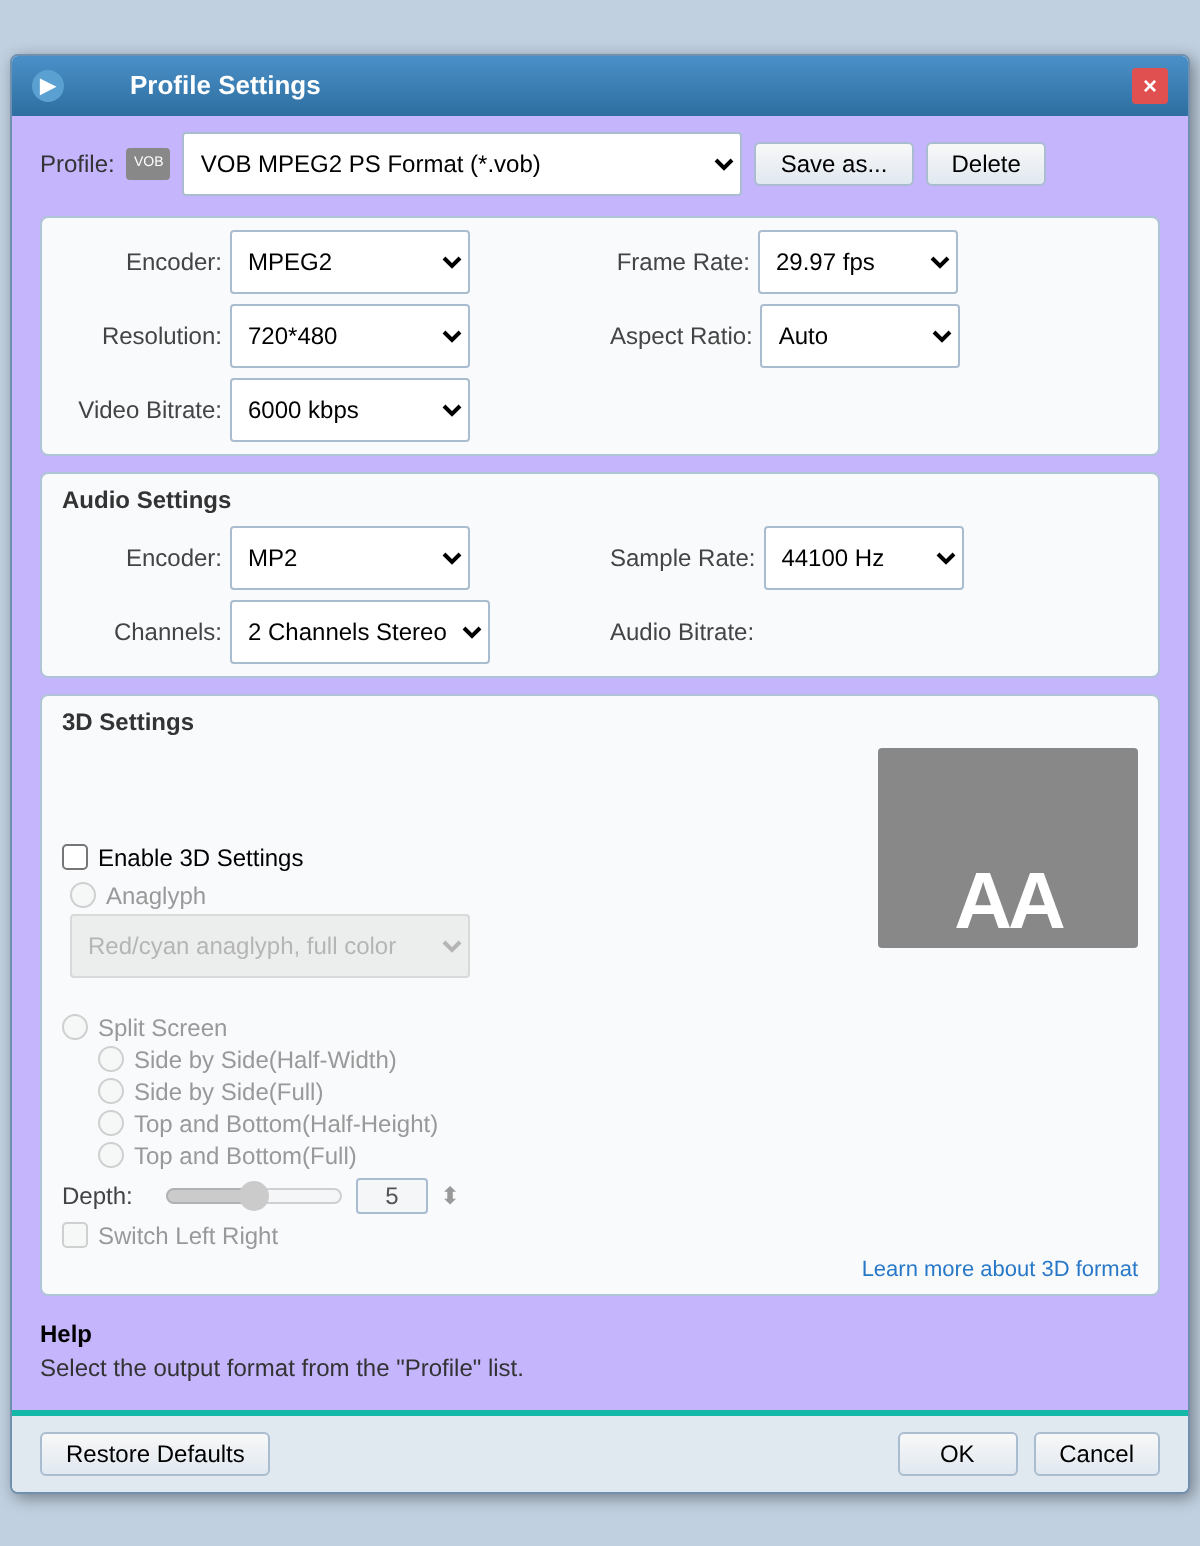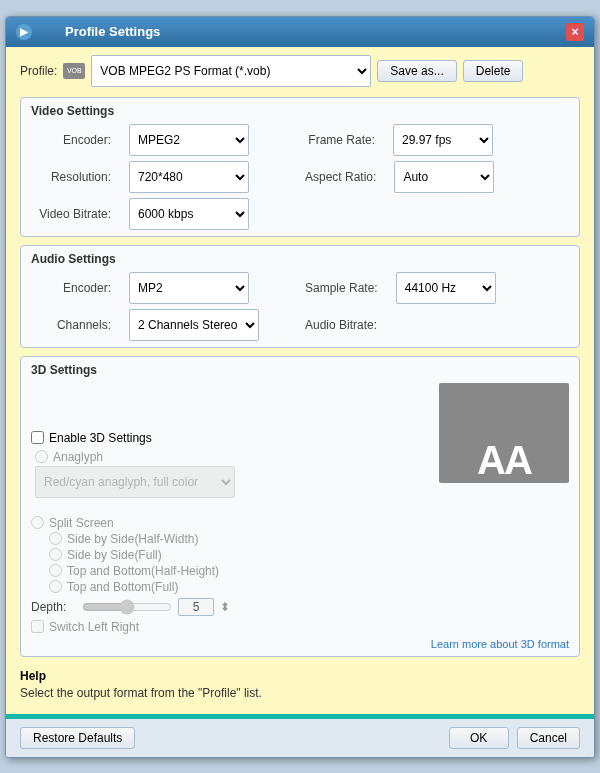--- a/index.html
+++ b/index.html
@@ -62,21 +62,21 @@
       color: white;
       font-size: 12px;
       cursor: pointer;
       display: flex;
       align-items: center;
       justify-content: center;
       font-weight: bold;
     }
     .dialog-body {
       padding: 8px 14px;
-      background: #fef9c3;
+      background: #c4b5fd;
     }
     .profile-row {
       display: flex;
       align-items: center;
       gap: 6px;
       margin-bottom: 10px;
     }
     .profile-label {
       color: #333;
       font-size: 12px;
@@ -129,21 +129,21 @@
       margin-bottom: 6px;
     }
     .form-grid {
       display: grid;
       grid-template-columns: 1fr 1fr;
       gap: 5px 10px;
     }
     .form-row {
       display: flex;
       align-items: center;
-      gap: 18px;
+      gap: 4px;
     }
     .form-label {
       color: #444;
       white-space: nowrap;
       text-align: right;
       min-width: 80px;
     }
     .form-label-sm {
       min-width: 70px;
     }
@@ -256,21 +256,21 @@
       font-weight: bold;
       font-size: 12px;
       margin-bottom: 3px;
     }
     .help-text {
       font-size: 12px;
       color: #333;
     }
     .footer {
       background: #e0e8f0;
-      border-top: 5px solid #14b8a6;
+      border-top: 3px solid #14b8a6;
       padding: 8px 14px;
       display: flex;
       justify-content: space-between;
       align-items: center;
     }
     .footer-right {
       display: flex;
       gap: 8px;
     }
     .btn-ok {
@@ -307,21 +307,20 @@
         <span>VOB</span>
       </div>
       <select class="profile-select">
         <option>VOB MPEG2 PS Format (*.vob)</option>
       </select>
       <button class="btn">Save as...</button>
       <button class="btn">Delete</button>
     </div>
 
     <div class="section">
-      <div class="section-title">Video Settings</div>
       <div class="form-grid">
 
         <div class="form-row">
           <span class="form-label">Encoder:</span>
           <select class="form-select">
             <option>MPEG2</option>
           </select>
         </div>
 
         <div class="form-row">

